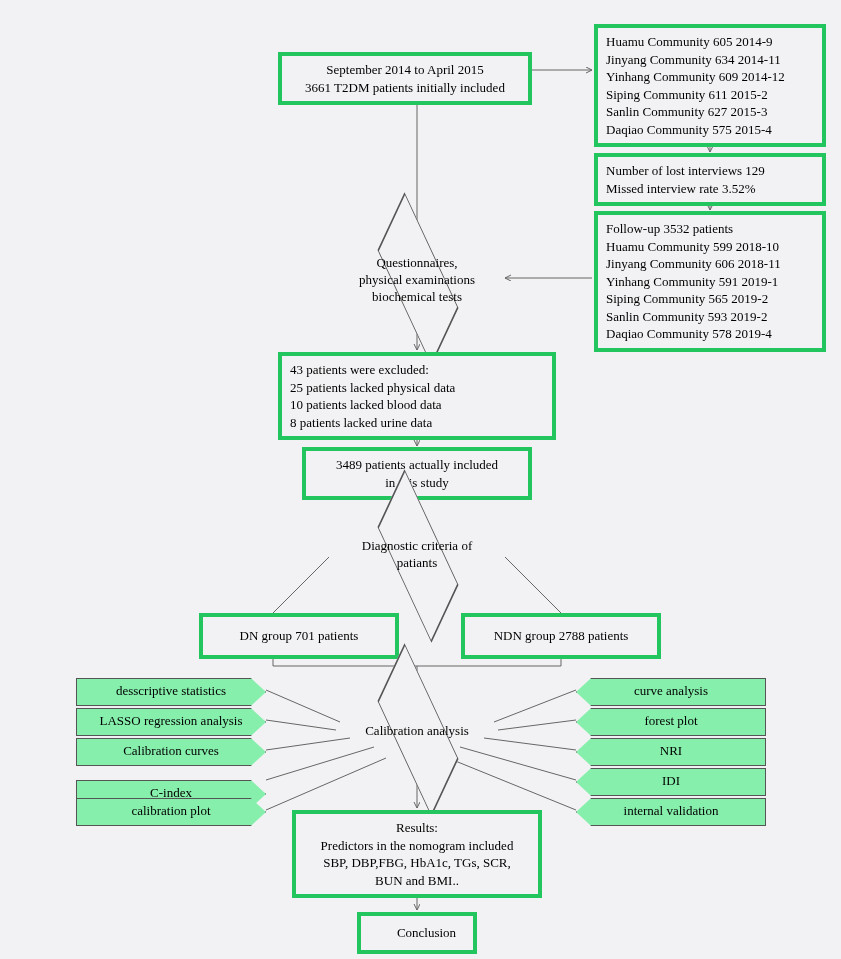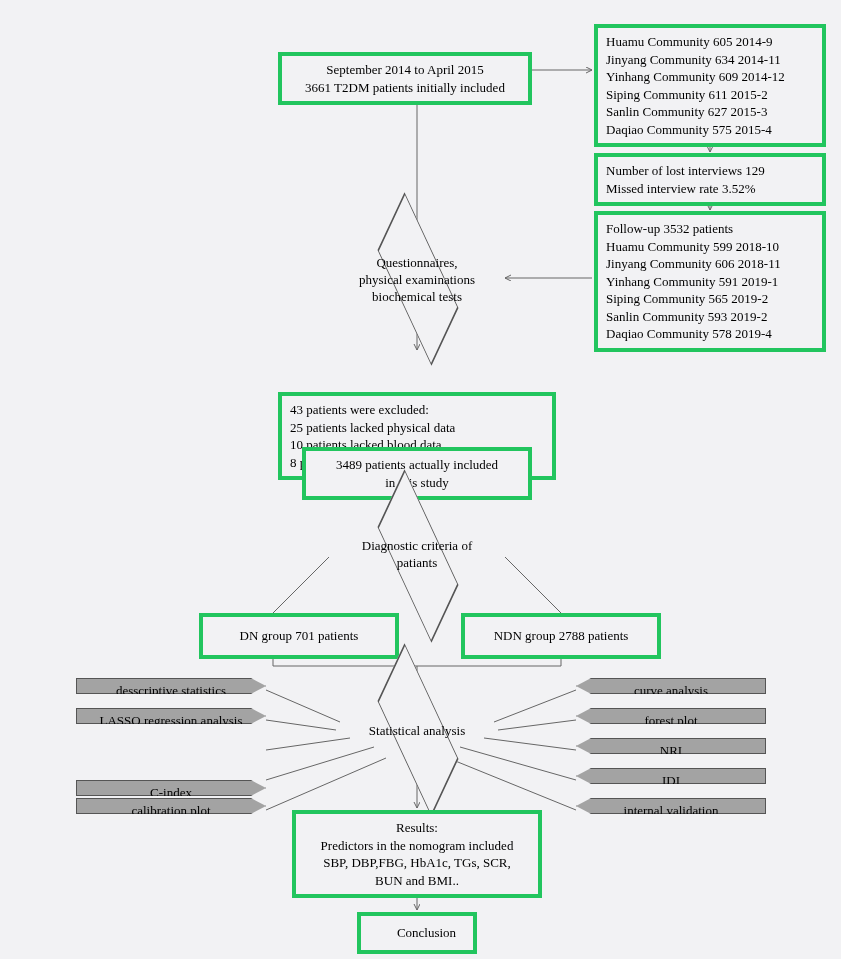--- a/index.html
+++ b/index.html
@@ -37,23 +37,23 @@
   position: absolute;
   text-align: center;
   font-size: 13px;
   line-height: 1.3;
 }
 .tag-left, .tag-right {
   border: 1px solid #555;
   font-size: 13px;
   text-align: center;
   line-height: 24px;
-  height: 16px;
+  height: 28px;
   box-sizing: border-box;
-  background: #a3a3a3;
+  background: #86efac;
   position: absolute;
 }
 .tag-left { clip-path: polygon(0 0, 92% 0, 100% 50%, 92% 100%, 0 100%); }
 .tag-right { clip-path: polygon(8% 0, 100% 0, 100% 100%, 8% 100%, 0 50%); }
 svg.lines { position: absolute; left:0; top:0; pointer-events:none; }
 </style>
 </head>
 <body>
 <div class="container">
 
@@ -134,21 +134,21 @@
   <div>Daqiao Community 578 2019-4</div>
 </div>
 
 <div class="diamond" style="left:368px; top:229px; width:58px; height:58px; transform:rotate(45deg) skew(20deg,20deg) scaleX(2);"></div>
 <div class="dlabel" style="left:317px; top:235px; width:160px;">
   <div>Questionnaires,</div>
   <div>physical examinations</div>
   <div>biochemical tests</div>
 </div>
 
-<div class="box lbox abs" style="left:258px; top:332px; width:278px;margin-top:40px;">
+<div class="box lbox abs" style="left:258px; top:332px; width:278px;">
   <div>43 patients were excluded:</div>
   <div>25 patients lacked physical data</div>
   <div>10 patients lacked blood data</div>
   <div>8 patients lacked urine data</div>
 </div>
 
 <div class="box abs" style="left:282px; top:427px; width:230px;">
   <div>3489 patients actually included</div>
   <div>in this study</div>
 </div>
@@ -157,25 +157,26 @@
 <div class="dlabel" style="left:322px; top:518px; width:150px;">
   <div>Diagnostic criteria of</div>
   <div>patiants</div>
 </div>
 
 <div class="box abs" style="left:153px; top:593px; width:200px; line-height:28px;margin-left:26px;"><span>DN group  701 patients</span></div>
 <div class="box abs" style="left:441px; top:593px; width:200px; line-height:28px;"><span>NDN group 2788 patients</span></div>
 
 <div class="diamond" style="left:368px; top:680px; width:58px; height:58px; transform:rotate(45deg) skew(20deg,20deg) scaleX(2);"></div>
 <div class="dlabel" style="left:332px; top:703px; width:130px;">
-  <div>Statistical analysis</div>
+  <div>Calibration analysis</div>
 </div>
 
 <div class="tag-left" style="left:56px; top:658px; width:190px;"><span>desscriptive statistics</span></div>
 <div class="tag-left" style="left:56px; top:688px; width:190px;"><span>LASSO regression analysis</span></div>
+<div class="tag-left" style="left:56px; top:718px; width:190px;"><span>Calibration curves</span></div>
 <div class="tag-left" style="left:56px; top:760px; width:190px;"><span>C-index</span></div>
 <div class="tag-left" style="left:56px; top:778px; width:190px;"><span>calibration plot</span></div>
 
 <div class="tag-right" style="left:556px; top:688px; width:190px;"><span>forest plot</span></div>
 <div class="tag-right" style="left:556px; top:658px; width:190px;"><span>curve analysis</span></div>
 <div class="tag-right" style="left:556px; top:718px; width:190px;"><span>NRI</span></div>
 <div class="tag-right" style="left:556px; top:748px; width:190px;"><span>IDI</span></div>
 <div class="tag-right" style="left:556px; top:778px; width:190px;"><span>internal validation</span></div>
 
 <div class="box abs" style="left:272px; top:790px; width:250px;">

